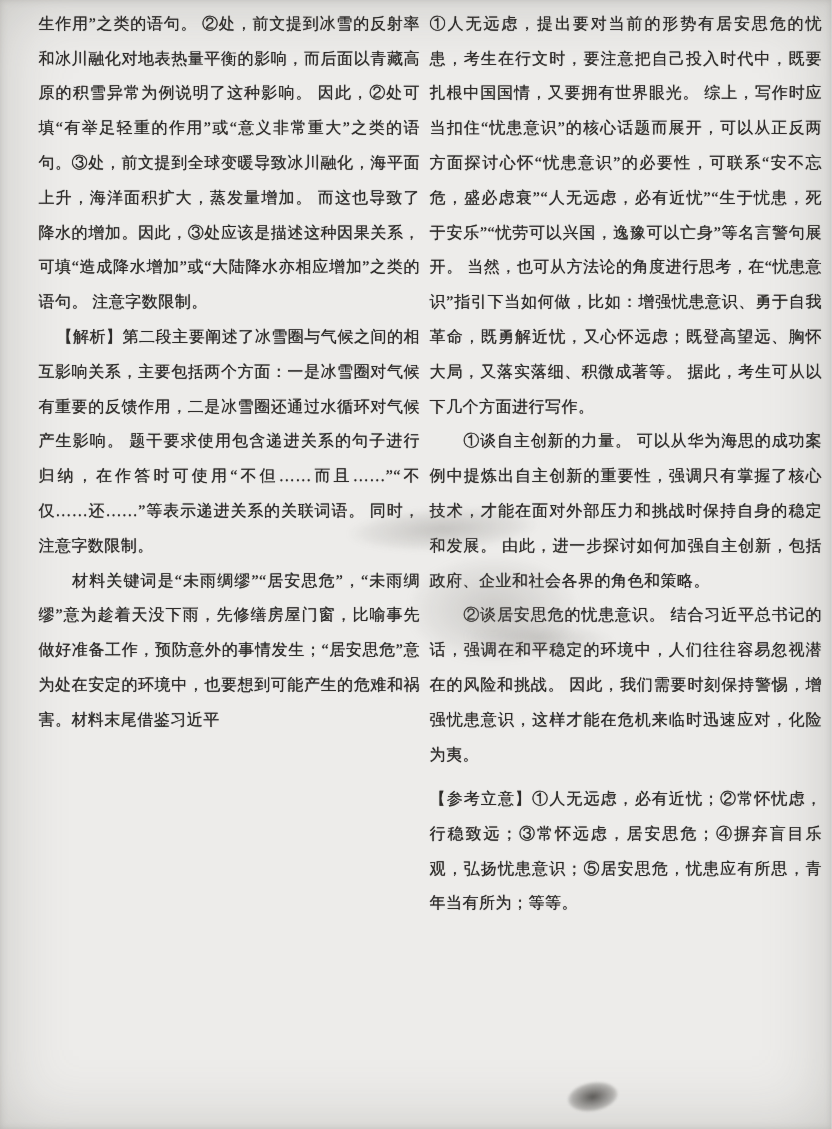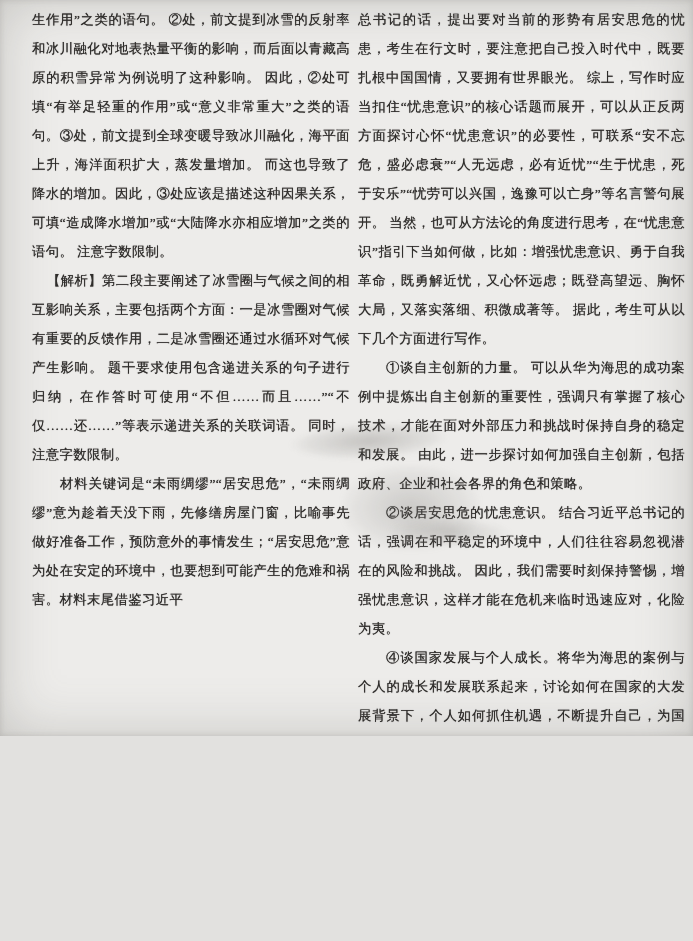--- a/index.html
+++ b/index.html
@@ -1,18 +1,18 @@
 <!DOCTYPE html>
 <html><head>
 <meta charset="utf-8">
 <style>
   html,body{margin:0;padding:0;}
   body{width:693px;height:941px;background:#e2e1df;font-family:"Liberation Serif","DejaVu Serif",serif;}
   .page{
-    position:relative;width:693px;height:736px;overflow:hidden;
+    position:relative;width:693px;height:941px;overflow:hidden;
     background:#edecea;
     box-shadow: inset 0 0 55px rgba(110,108,104,0.30), inset 0 0 6px rgba(110,108,104,0.25);
   }
   .col{
     position:absolute;top:5px;
     font-size:13.4px;line-height:29px;letter-spacing:0.35px;
     color:#2f2d2b;text-align:justify;
     text-shadow:0 0 0.7px rgba(47,45,43,0.85);
   }
   .col-left{left:32px;width:318px;}
@@ -42,24 +42,23 @@
 
 <div class="page">
 
   <div class="col col-left">
     <p class="para">生作用”之类的语句。 ②处，前文提到冰雪的反射率和冰川融化对地表热量平衡的影响，而后面以青藏高原的积雪异常为例说明了这种影响。 因此，②处可填“有举足轻重的作用”或“意义非常重大”之类的语句。③处，前文提到全球变暖导致冰川融化，海平面上升，海洋面积扩大，蒸发量增加。 而这也导致了降水的增加。因此，③处应该是描述这种因果关系，可填“造成降水增加”或“大陆降水亦相应增加”之类的语句。 注意字数限制。</p>
     <p class="para ind1">【解析】第二段主要阐述了冰雪圈与气候之间的相互影响关系，主要包括两个方面：一是冰雪圈对气候有重要的反馈作用，二是冰雪圈还通过水循环对气候产生影响。 题干要求使用包含递进关系的句子进行归纳，在作答时可使用“不但……而且……”“不仅……还……”等表示递进关系的关联词语。 同时，注意字数限制。</p>
     <p class="para ind2">材料关键词是“未雨绸缪”“居安思危”，“未雨绸缪”意为趁着天没下雨，先修缮房屋门窗，比喻事先做好准备工作，预防意外的事情发生；“居安思危”意为处在安定的环境中，也要想到可能产生的危难和祸害。材料末尾借鉴习近平</p>
   </div>
 
   <div class="col col-right">
-    <p class="para">总书记的话，提出要对当前的形势有居安思危的忧患，考生在行文时，要注意把自己投入时代中，既要扎根中国国情，又要拥有世界眼光。 综上，写作时应当扣住“忧患意识”的核心话题而展开，可以从正反两方面探讨心怀“忧患意识”的必要性，可联系“安不忘危，盛必虑衰”“人无远虑，必有近忧”“生于忧患，死于安乐”“忧劳可以兴国，逸豫可以亡身”等名言警句展开。 当然，也可从方法论的角度进行思考，在“忧患意识”指引下当如何做，比如：增强忧患意识、勇于自我革命，既勇解近忧，又心怀远虑；既登高望远、胸怀大局，又落实落细、积微成著等。 据此，考生可从以下几个方面进行写作。</p>
+    <p class="para">①人无远虑，提出要对当前的形势有居安思危的忧患，考生在行文时，要注意把自己投入时代中，既要扎根中国国情，又要拥有世界眼光。 综上，写作时应当扣住“忧患意识”的核心话题而展开，可以从正反两方面探讨心怀“忧患意识”的必要性，可联系“安不忘危，盛必虑衰”“人无远虑，必有近忧”“生于忧患，死于安乐”“忧劳可以兴国，逸豫可以亡身”等名言警句展开。 当然，也可从方法论的角度进行思考，在“忧患意识”指引下当如何做，比如：增强忧患意识、勇于自我革命，既勇解近忧，又心怀远虑；既登高望远、胸怀大局，又落实落细、积微成著等。 据此，考生可从以下几个方面进行写作。</p>
     <p class="para ind2">①谈自主创新的力量。 可以从华为海思的成功案例中提炼出自主创新的重要性，强调只有掌握了核心技术，才能在面对外部压力和挑战时保持自身的稳定和发展。 由此，进一步探讨如何加强自主创新，包括政府、企业和社会各界的角色和策略。</p>
     <p class="para ind2">②谈居安思危的忧患意识。 结合习近平总书记的话，强调在和平稳定的环境中，人们往往容易忽视潜在的风险和挑战。 因此，我们需要时刻保持警惕，增强忧患意识，这样才能在危机来临时迅速应对，化险为夷。</p>
-    <p class="para ind2">④谈国家发展与个人成长。将华为海思的案例与个人的成长和发展联系起来，讨论如何在国家的大发展背景下，个人如何抓住机遇，不断提升自己，为国家的发展做出贡献。</p>
     <p class="para gap8">【参考立意】①人无远虑，必有近忧；②常怀忧虑，行稳致远；③常怀远虑，居安思危；④摒弃盲目乐观，弘扬忧患意识；⑤居安思危，忧患应有所思，青年当有所为；等等。</p>
   </div>
 
   <div class="smudge s1"></div>
   <div class="smudge s2"></div>
   <div class="smudge s3"></div>
   <div class="smudge s4"></div>
 
 </div>
 

